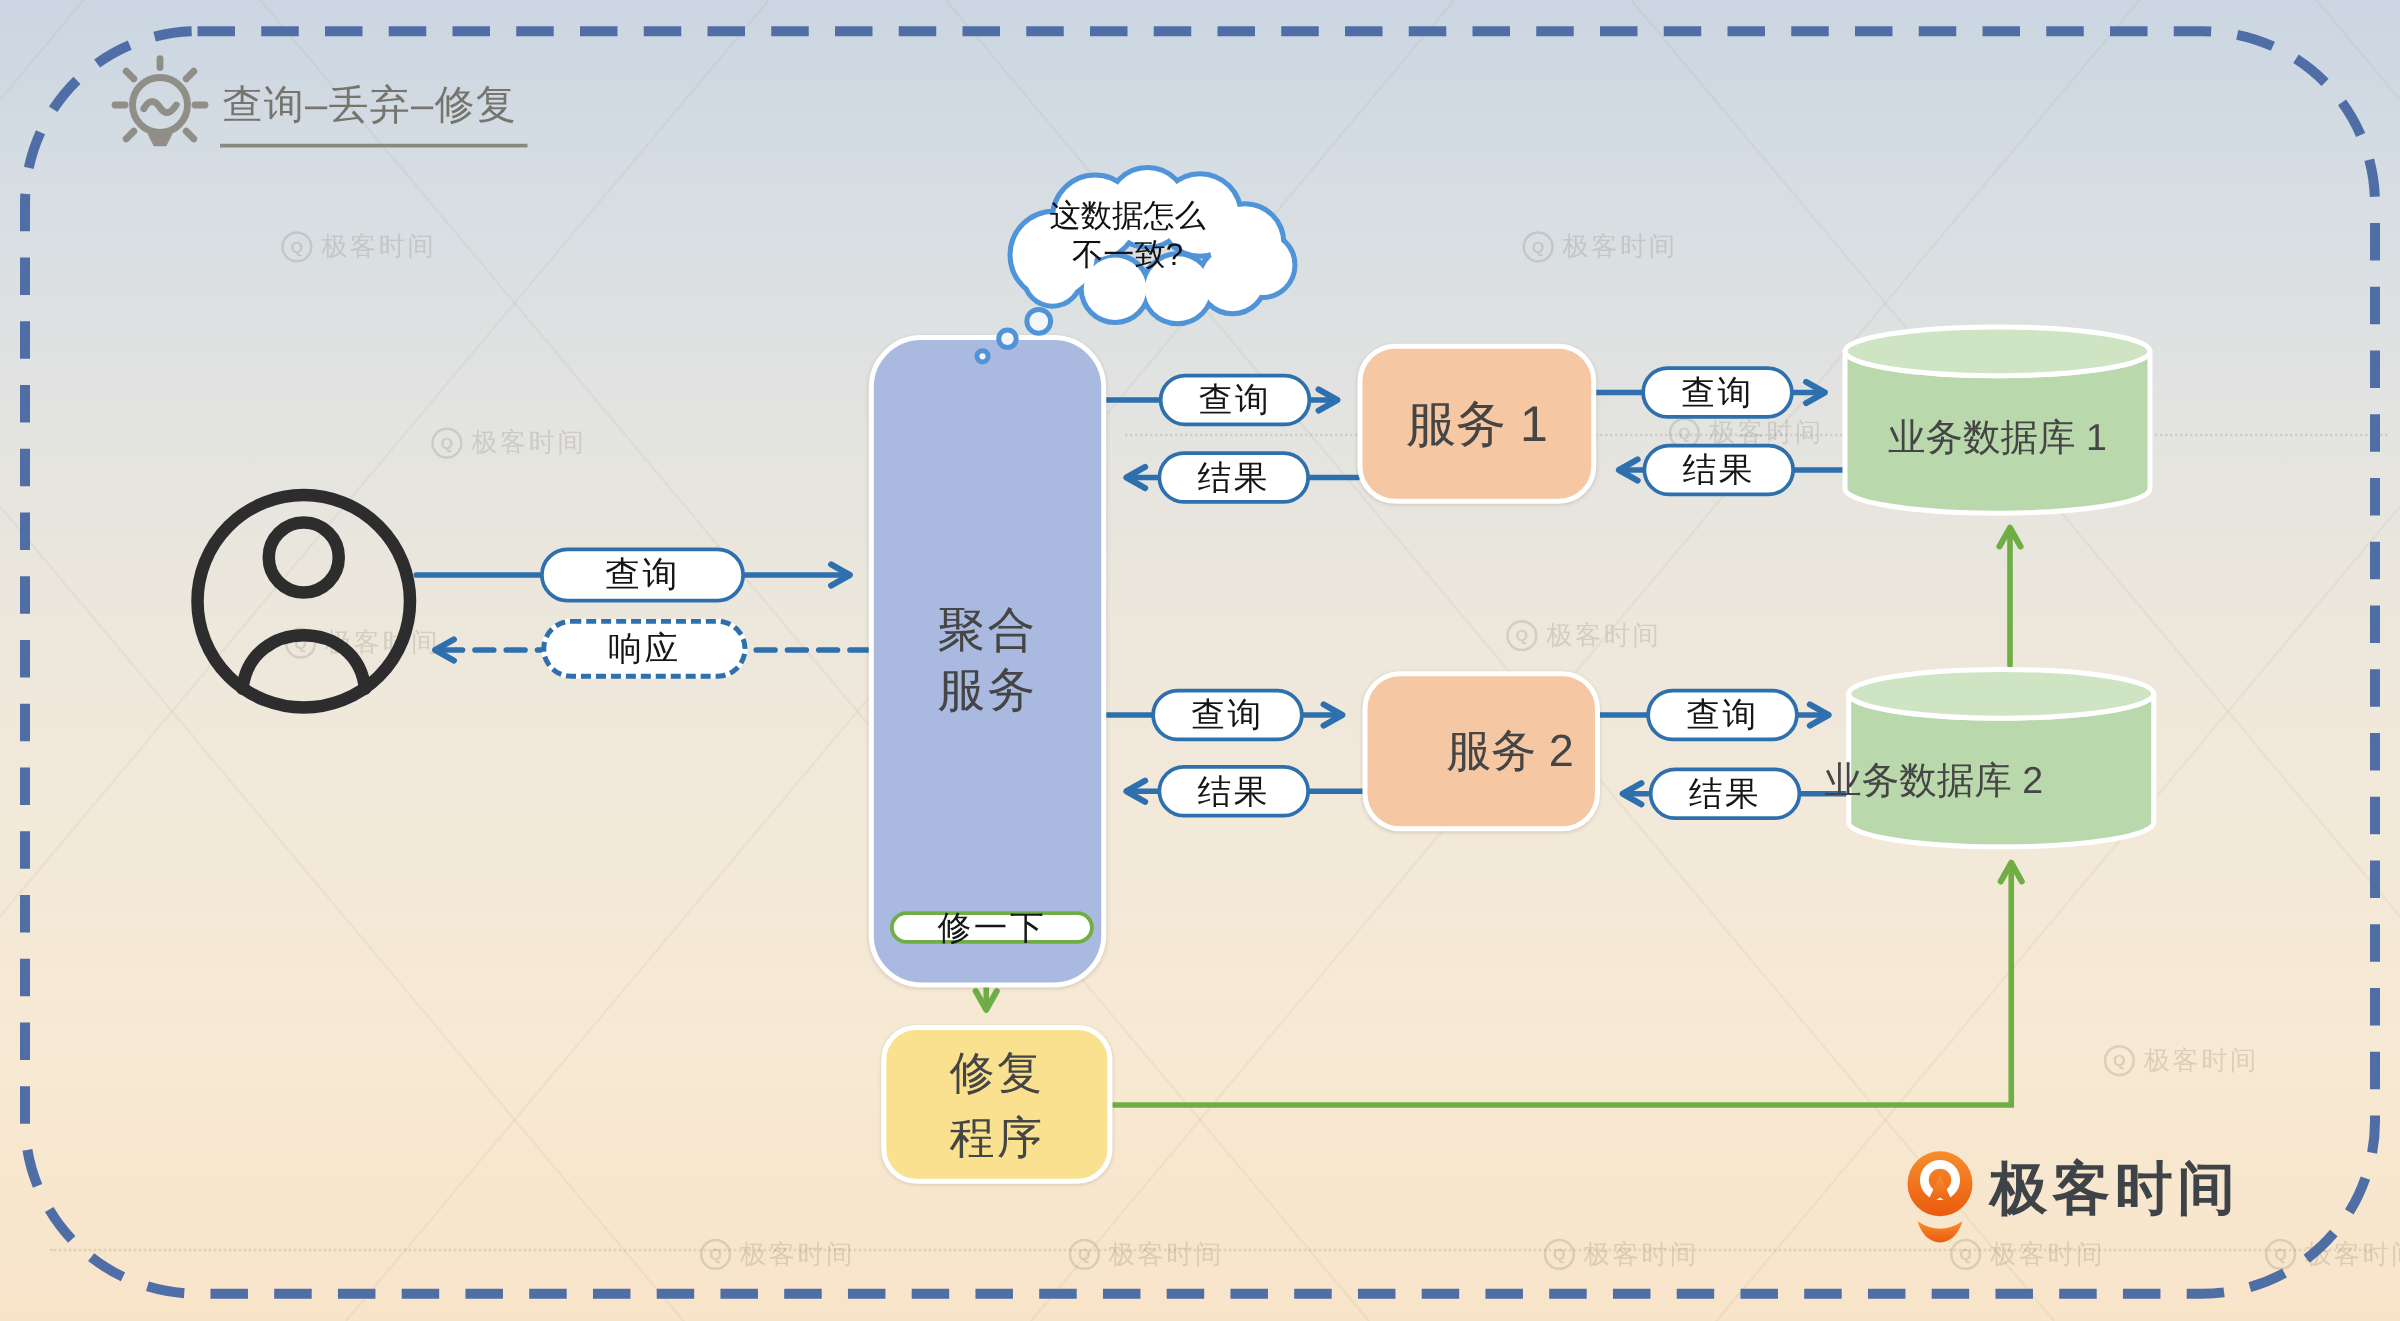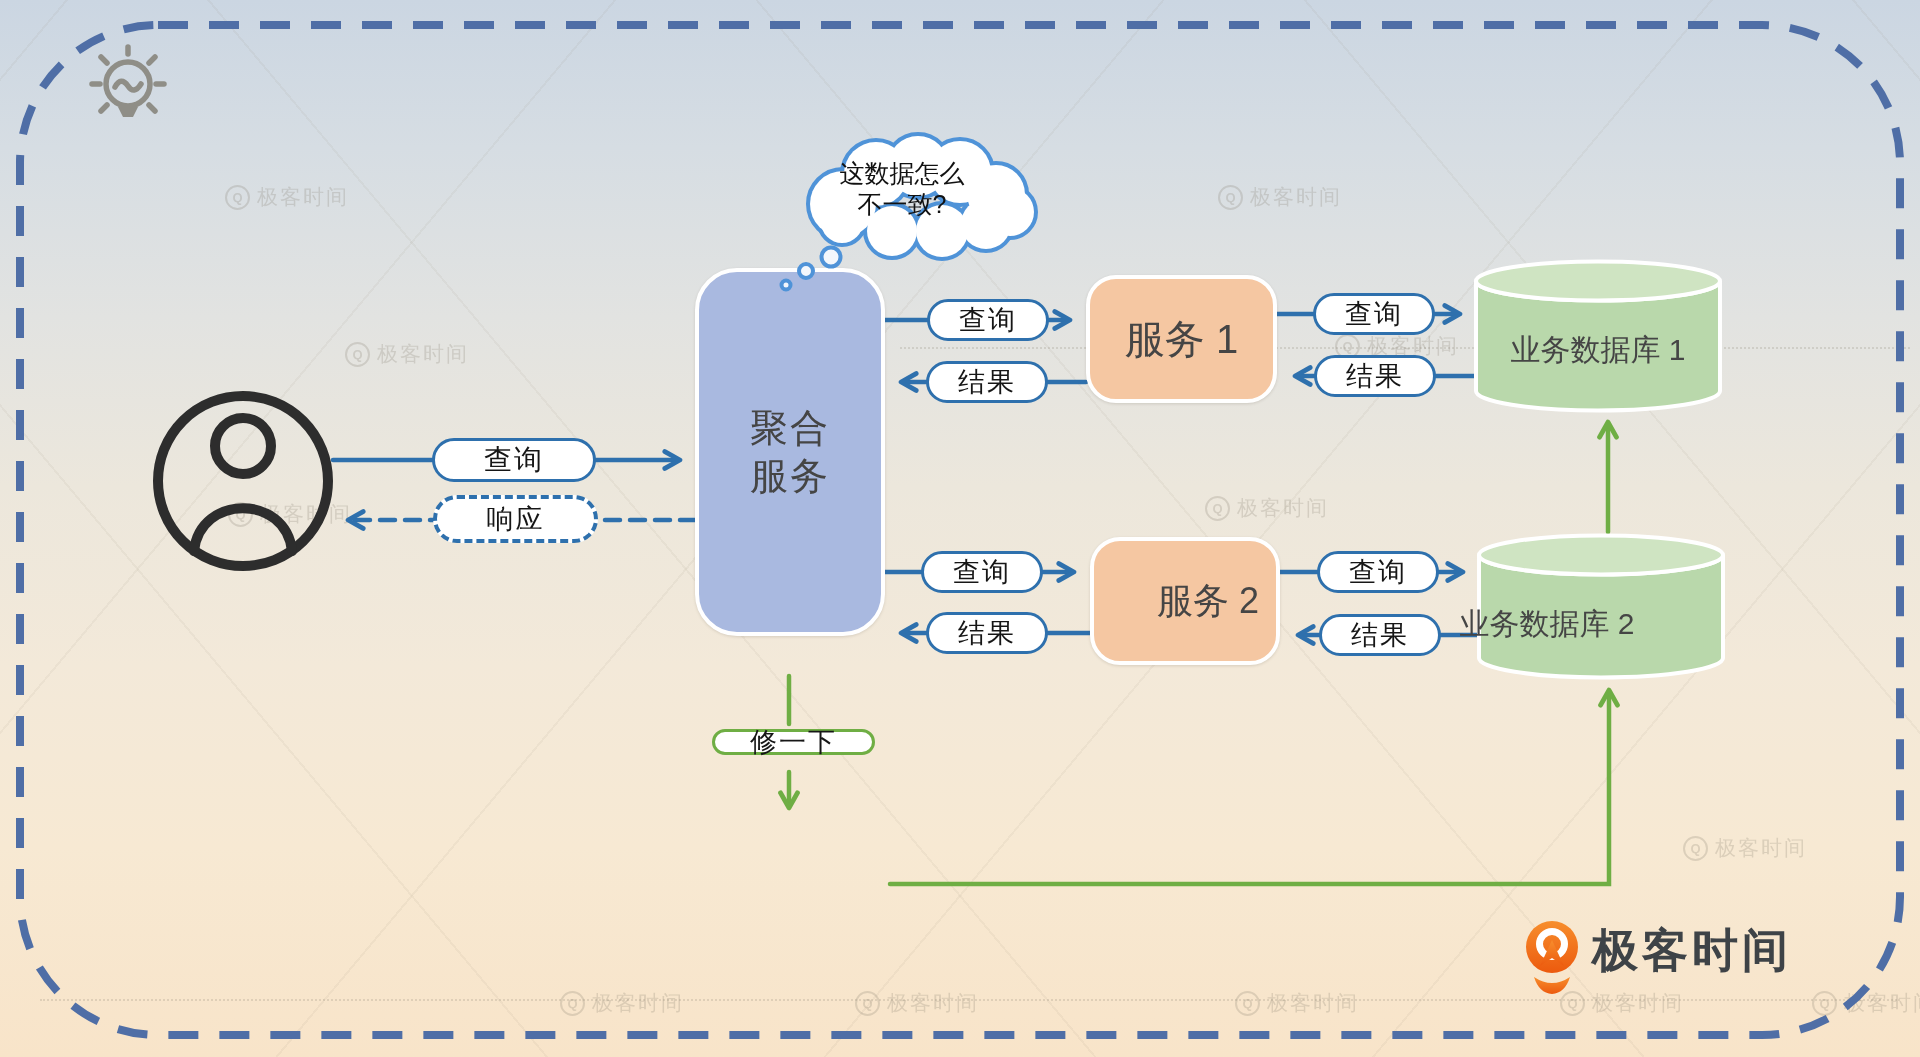--- a/index.html
+++ b/index.html
@@ -32,21 +32,21 @@
     position:absolute;left:176px;top:62px;font-size:32px;color:var(--title-text);
     letter-spacing:1px;padding:0 8px 9px 2px;border-bottom:3px solid #8a8980;white-space:nowrap;
   }
 
   
   .node{
     position:absolute;display:flex;flex-direction:column;align-items:center;justify-content:center;
     box-sizing:border-box;border:4px solid #ffffff;color:var(--node-text);
     box-shadow:0 1px 3px rgba(90,80,60,.18);text-align:center;
   }
-  .node-agg{left:695px;top:268px;width:190px;height:368px;border-radius:42px;
+  .node-agg{left:695px;top:268px;width:190px;height:522px;border-radius:42px;
     background:var(--box-aggregate);font-size:38px;line-height:48px;letter-spacing:2px;}
   .node-svc1{left:1086px;top:275px;width:191px;height:128px;border-radius:30px;
     background:var(--box-service);font-size:40px;}
   .node-svc2{left:1090px;top:537px;width:190px;height:128px;border-radius:30px;
     background:var(--box-service);font-size:36px;padding-left:46px;}
   .node-repair{left:705px;top:820px;width:185px;height:127px;border-radius:28px;
     background:var(--box-repair);font-size:36px;line-height:52px;letter-spacing:2px;}
   .db-label{position:absolute;width:244px;text-align:center;font-size:30px;color:var(--node-text);z-index:3;}
   .db-label-1{left:1476px;top:330px;}
   .db-label-2{left:1425px;top:604px;}
@@ -217,20 +217,24 @@
   <div class="node node-agg z3">
     <span>聚合</span>
     <span>服务</span>
   </div>
   <div class="node node-svc1 z3">
     <span>服务 1</span>
   </div>
   <div class="node node-svc2 z3">
     <span>服务 2</span>
   </div>
+  <div class="node node-repair z3">
+    <span>修复</span>
+    <span>程序</span>
+  </div>
   <div class="db-label db-label-1">业务数据库 1</div>
   <div class="db-label db-label-2">业务数据库 2</div>
 
   <div class="pill pill-lg z4" style="left:432px;top:438px">查询</div>
   <div class="pill pill-dashed z4" style="left:433px;top:495px">响应</div>
   <div class="pill pill-sm z4" style="left:927px;top:299px">查询</div>
   <div class="pill pill-sm z4" style="left:926px;top:361px">结果</div>
   <div class="pill pill-sm z4" style="left:1313px;top:293px">查询</div>
   <div class="pill pill-sm z4" style="left:1314px;top:355px">结果</div>
   <div class="pill pill-sm z4" style="left:921px;top:551px">查询</div>
@@ -266,16 +270,17 @@
     </g>
     <circle class="bubble" cx="831" cy="257" r="9.5"></circle>
     <circle class="bubble" cx="806" cy="271" r="7"></circle>
     <circle class="bubble" cx="786" cy="285" r="4.5"></circle>
   </svg>
   <div class="cloud-text z5">
     <div>这数据怎么</div>
     <div>不一致?</div>
   </div>
 
+  <div class="title z3">查询–丢弃–修复</div>
 
   <div class="logo-text z3">极客时间</div>
 
 </div>
 
 </body></html>

